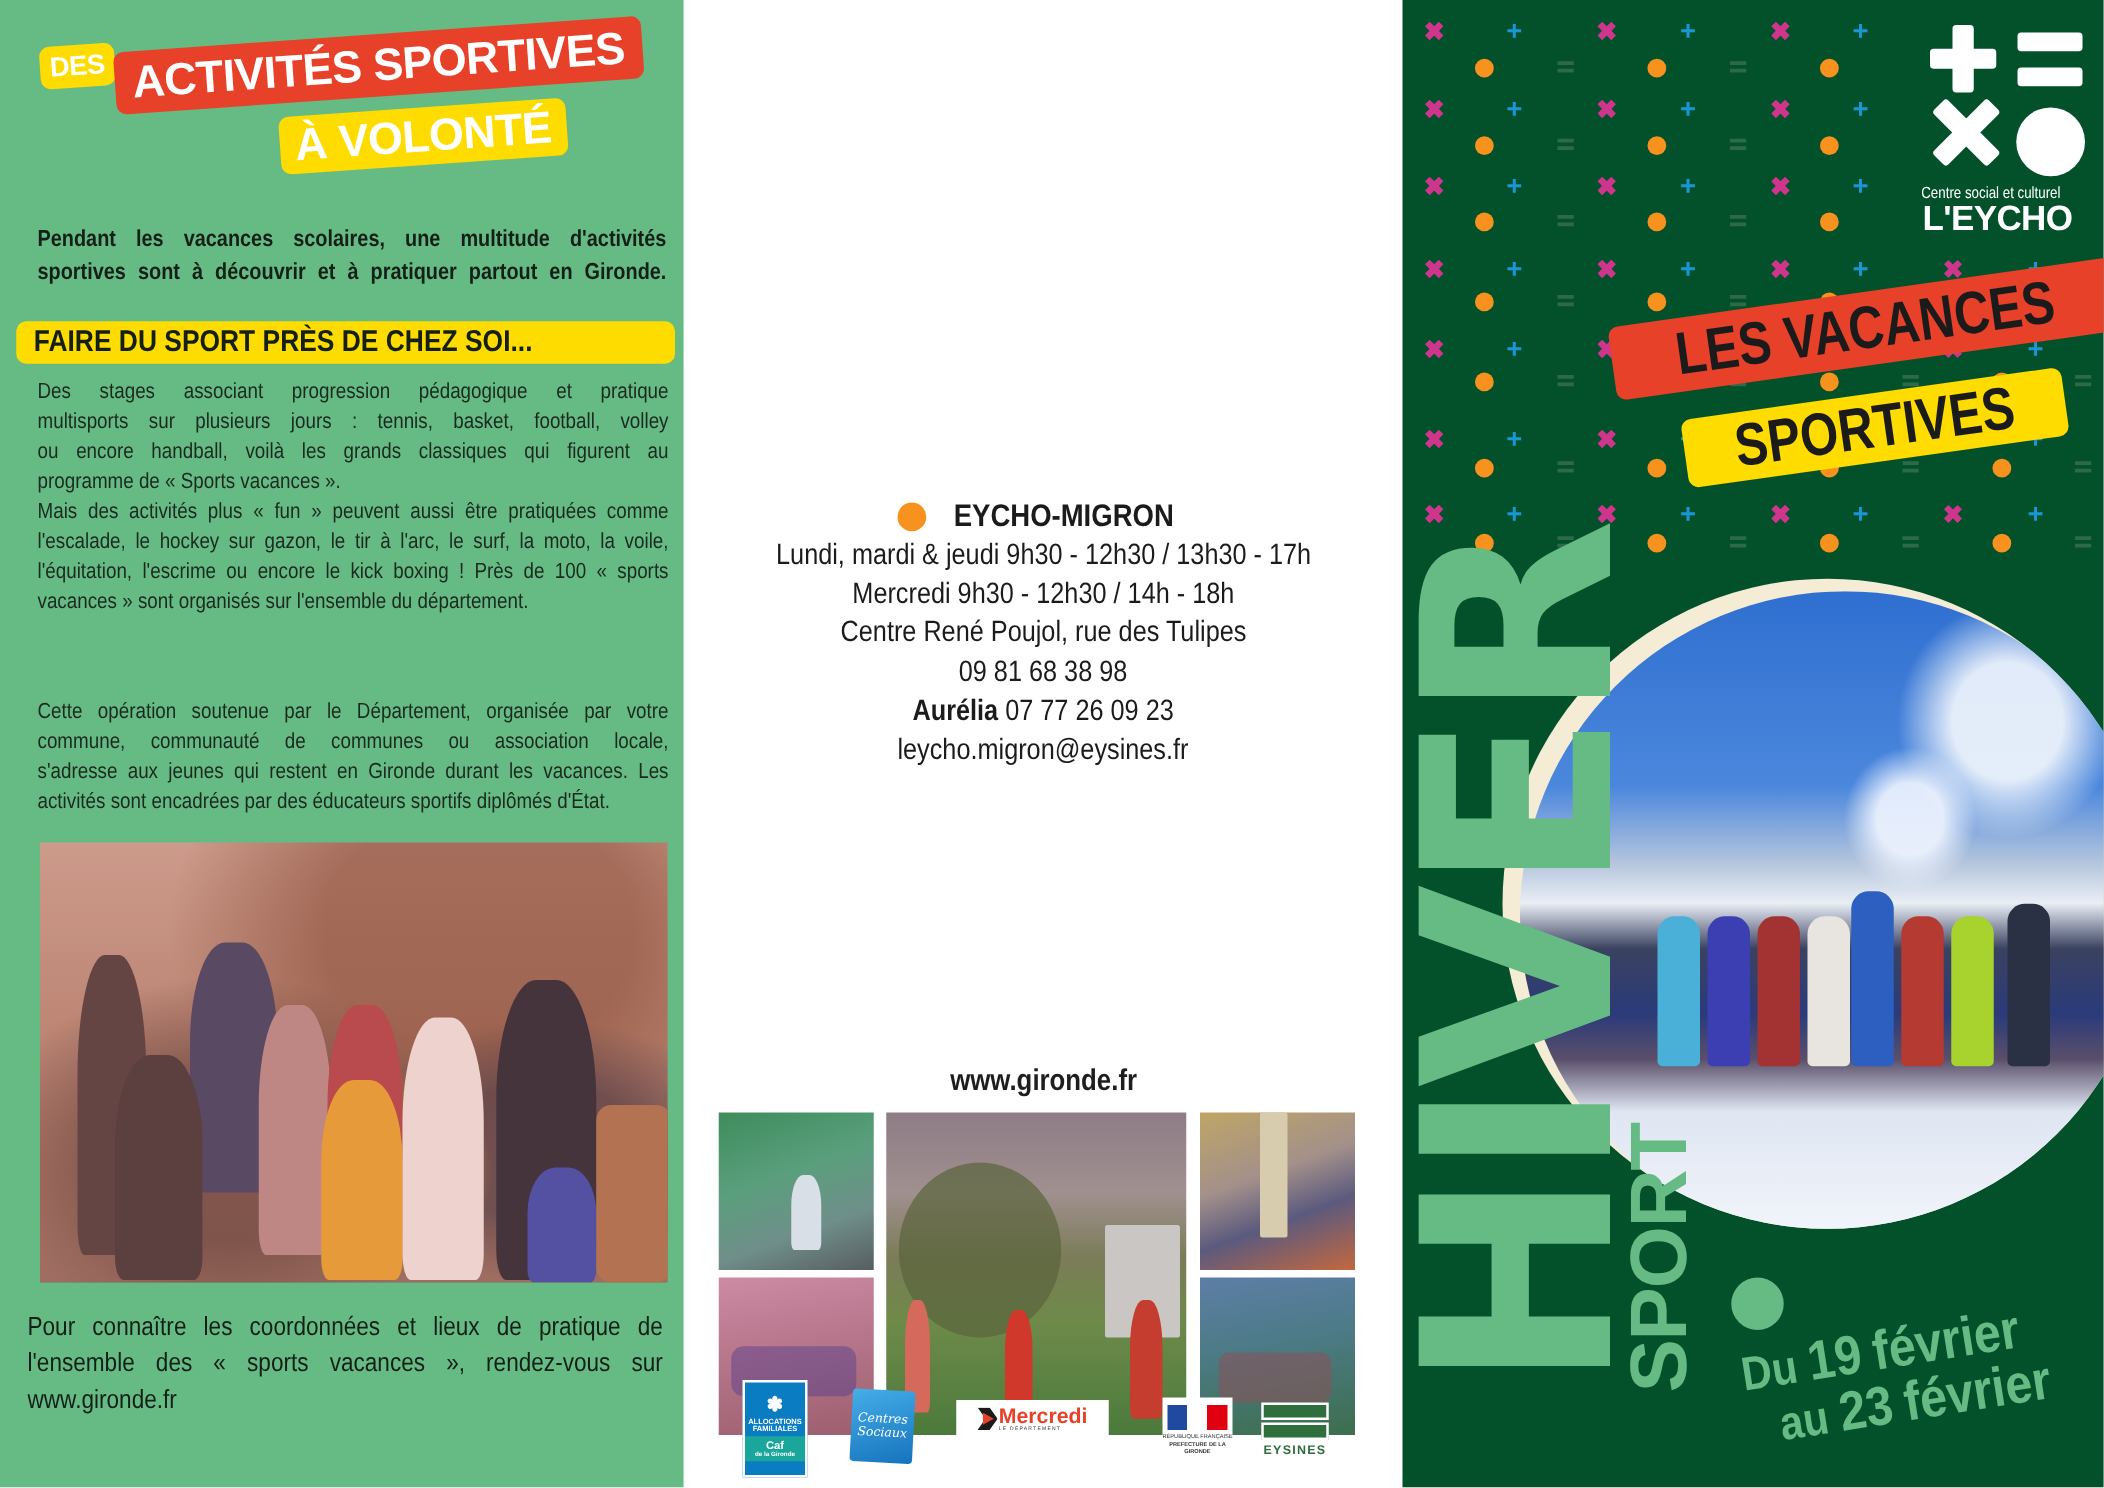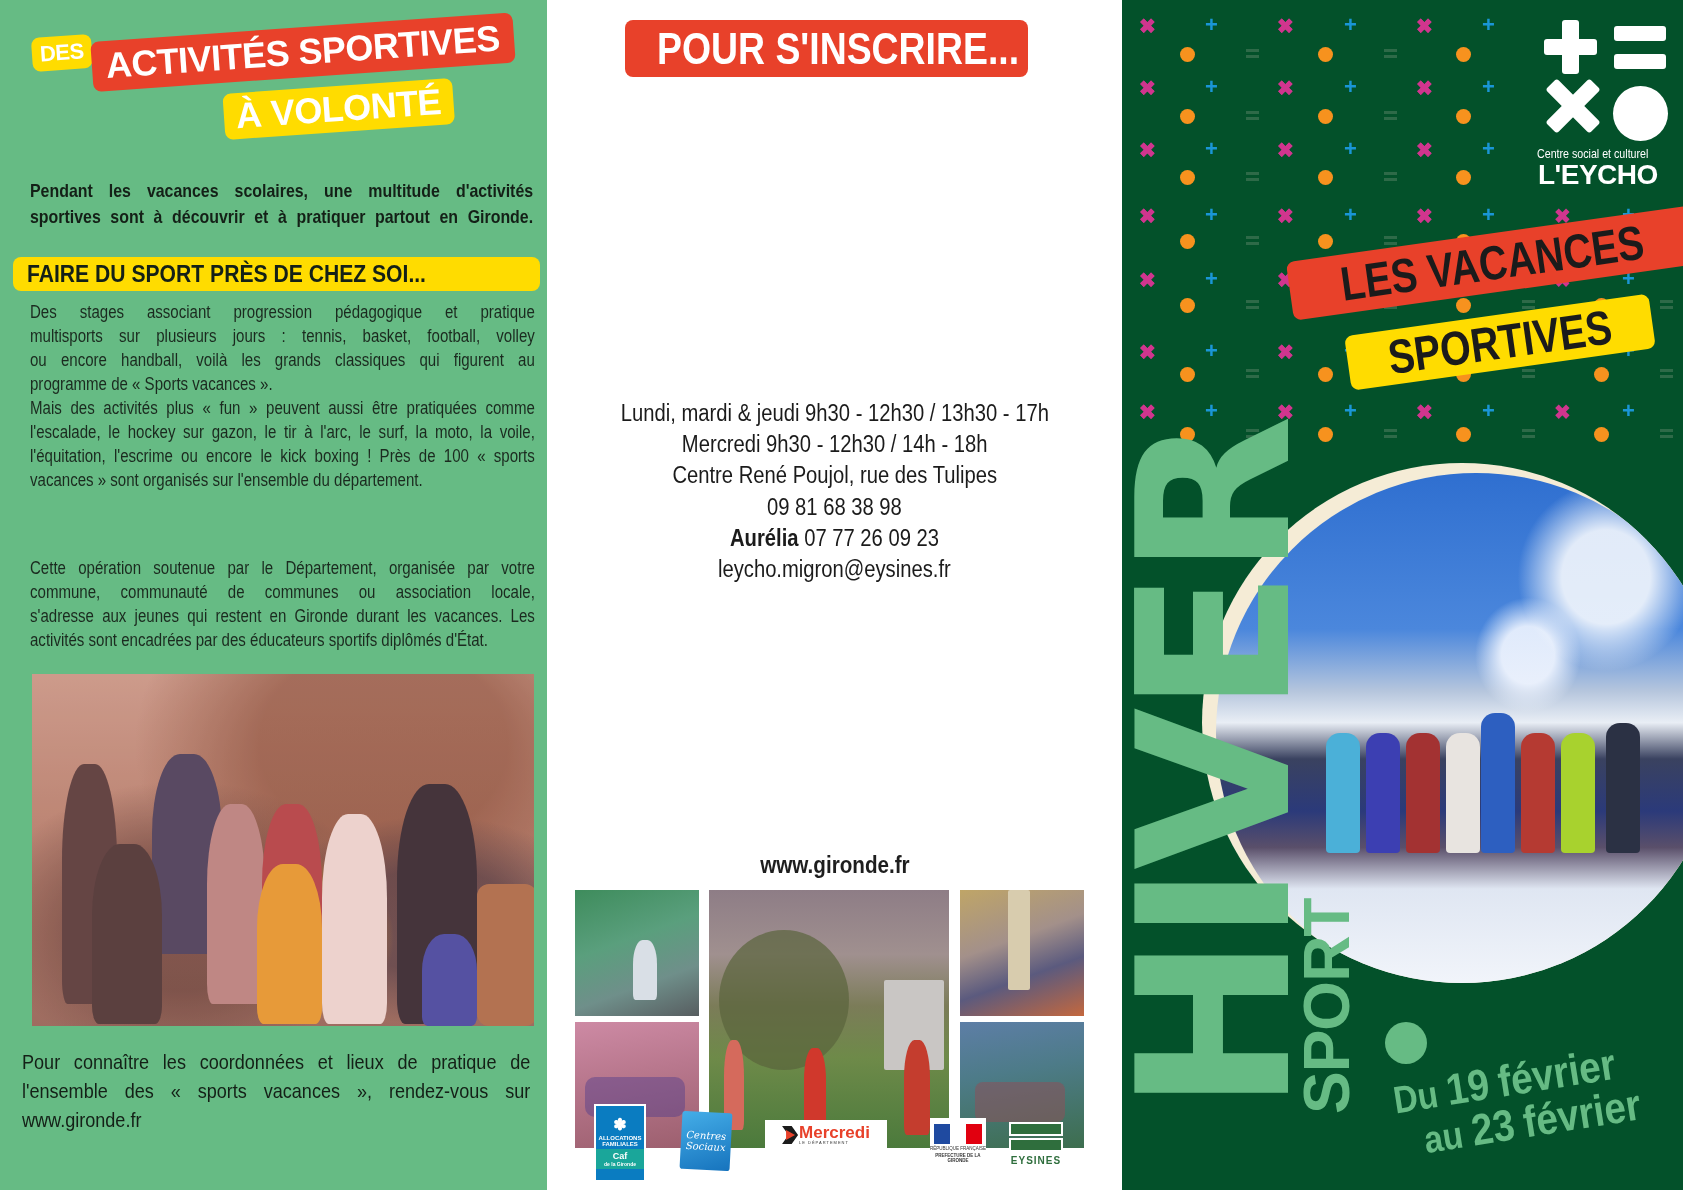--- a/index.html
+++ b/index.html
@@ -162,23 +162,26 @@
   </div>
 
   <div class="outro">
     <span class="ln">Pour connaître les coordonnées et lieux de pratique de</span>
     <span class="ln">l'ensemble des « sports vacances », rendez-vous sur</span>
     <span class="ln last">www.gironde.fr</span>
   </div>
 </section>
 
 <section id="mid" class="panel">
-  <div class="inscrire"><span>POUR S'INSCRIRE...</span></div>
 
   <div class="contact">
+    <div class="name-row">
+      <span class="dot"></span>
+      <span style="display:inline-block;transform:scaleX(0.88)">EYCHO-MIGRON</span>
+    </div>
     <div class="row"><span class="in">Lundi, mardi &amp; jeudi 9h30 - 12h30 / 13h30 - 17h</span></div>
     <div class="row"><span class="in">Mercredi 9h30 - 12h30 / 14h - 18h</span></div>
     <div class="row"><span class="in">Centre René Poujol, rue des Tulipes</span></div>
     <div class="row"><span class="in">09 81 68 38 98</span></div>
     <div class="row"><span class="in"><b>Aurélia</b> <span>07 77 26 09 23</span></span></div>
     <div class="row"><span class="in">leycho.migron@eysines.fr</span></div>
   </div>
 
   <div class="site"><span>www.gironde.fr</span></div>
 

